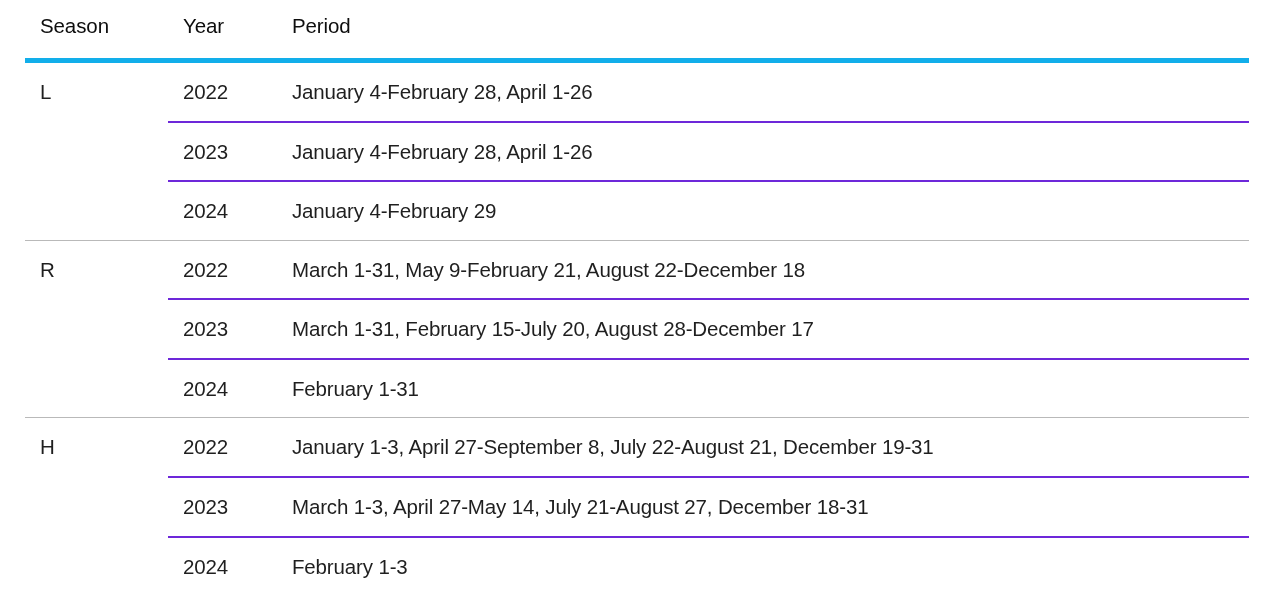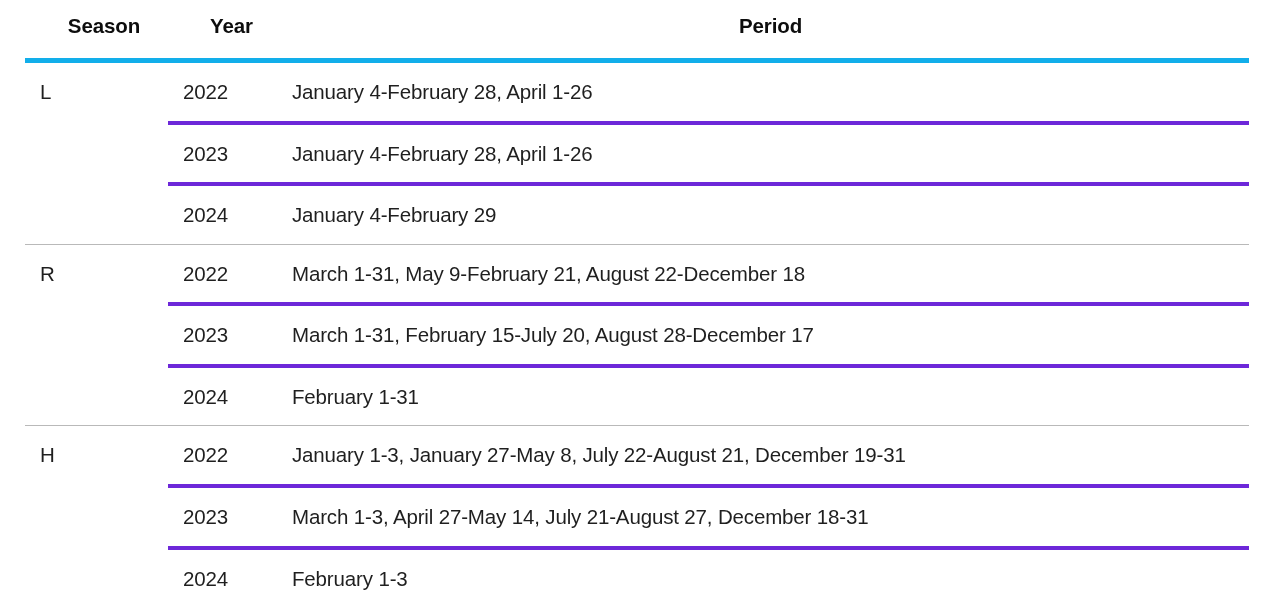--- a/index.html
+++ b/index.html
@@ -27,23 +27,23 @@
     width: 1224px;
     margin-left: 25px;
     table-layout: fixed;
   }
 
   col.col-season { width: 143px; }
   col.col-year   { width: 112px; }
   col.col-period { width: auto; }
 
   thead th {
-    text-align: center;
+    text-align: left;
     font-size: 20.5px;
-    font-weight: bold;
+    font-weight: normal;
     color: #0d0d0d;
     padding: 0 0 20px 0;
     letter-spacing: -0.1px;
     vertical-align: top;
   }
   thead th.h-season { padding-left: 15px; }
   thead th.h-year   { padding-left: 15px; margin-top: 7px; }
   thead th.h-period { padding-left: 12px; }
 
   thead tr.header-rule-row td {
@@ -77,21 +77,21 @@
     margin-top: 25px;
   }
   td.c-period {
     padding-left: 12px;
     white-space: nowrap;
   }
 
   
   tbody tr.inner-div td.c-year,
   tbody tr.inner-div td.c-period {
-    border-top: 4px solid #6d28d9;
+    border-top: 2px solid #6d28d9;
   }
 
   
   tbody tr.group-start td {
     border-top: 1.5px solid #b9b9b9;
   }
 
   tbody tr.first-group td {
     border-top: none;
   }
@@ -145,21 +145,21 @@
           <td class="c-period">March 1-31, February 15-July 20, August 28-December 17</td>
         </tr>
         <tr class="inner-div">
           <td class="c-season"></td>
           <td class="c-year">2024</td>
           <td class="c-period">February 1-31</td>
         </tr>
         <tr class="group-start">
           <td class="c-season">H</td>
           <td class="c-year">2022</td>
-          <td class="c-period">January 1-3, January 27-May 8, July 22-August 21, December 19-31</td>
+          <td class="c-period">January 1-3, April 27-September 8, July 22-August 21, December 19-31</td>
         </tr>
         <tr class="inner-div">
           <td class="c-season"></td>
           <td class="c-year">2023</td>
           <td class="c-period">March 1-3, April 27-May 14, July 21-August 27, December 18-31</td>
         </tr>
         <tr class="inner-div">
           <td class="c-season"></td>
           <td class="c-year">2024</td>
           <td class="c-period">February 1-3</td>

